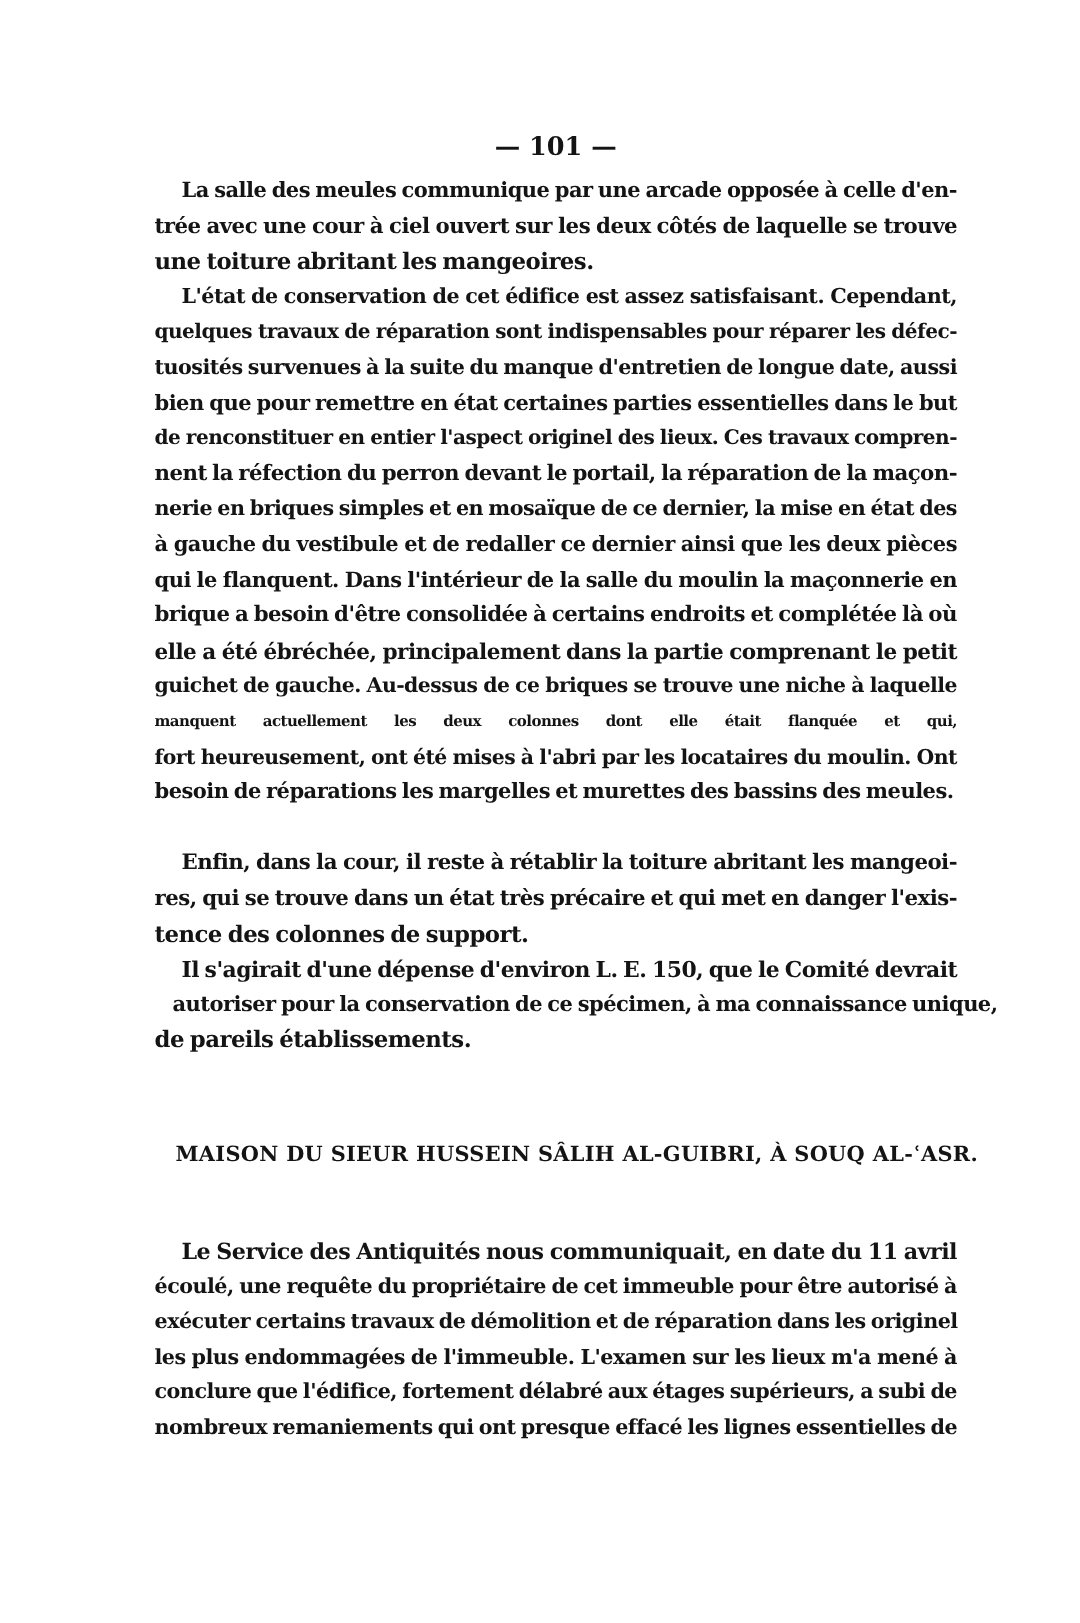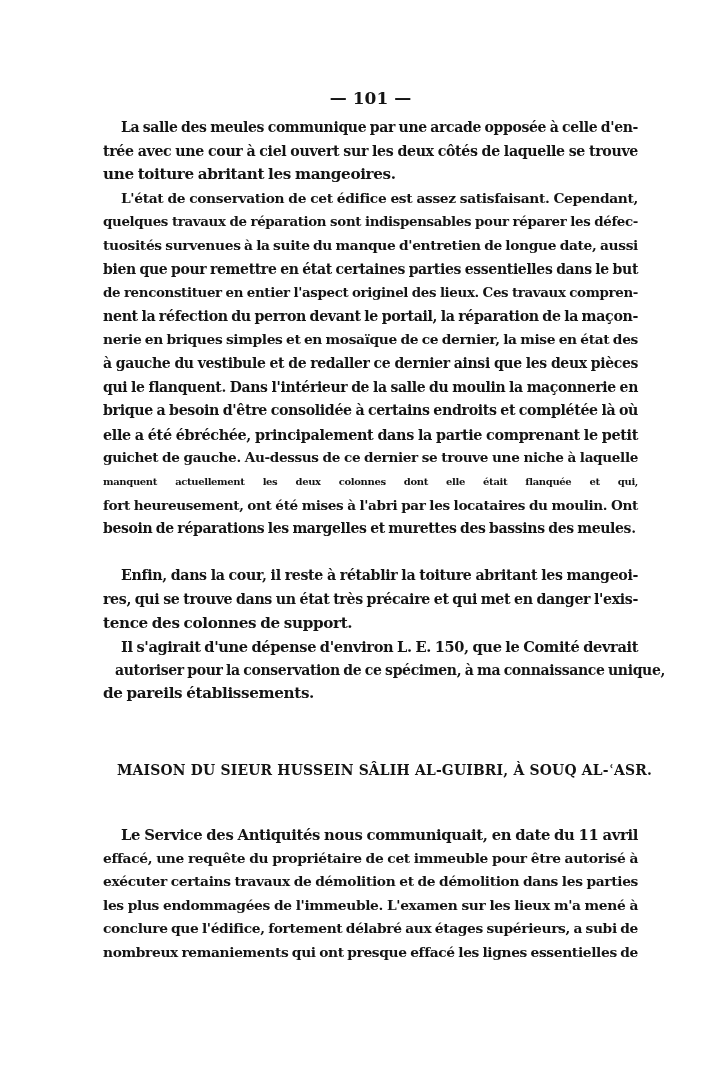--- a/index.html
+++ b/index.html
@@ -46,21 +46,21 @@
     <span class="line" style="font-size: 13.4px;">quelques travaux de réparation sont indispensables pour réparer les défec-</span>
     <span class="line" style="font-size: 13.8px;">tuosités survenues à la suite du manque d'entretien de longue date, aussi</span>
     <span class="line" style="font-size: 14px;">bien que pour remettre en état certaines parties essentielles dans le but</span>
     <span class="line" style="font-size: 13.4px;">de renconstituer en entier l'aspect originel des lieux. Ces travaux compren-</span>
     <span class="line" style="font-size: 14.2px;">nent la réfection du perron devant le portail, la réparation de la maçon-</span>
     <span class="line" style="font-size: 13.8px;">nerie en briques simples et en mosaïque de ce dernier, la mise en état des</span>
     <span class="line" style="font-size: 14px;">à gauche du vestibule et de redaller ce dernier ainsi que les deux pièces</span>
     <span class="line" style="font-size: 14px;">qui le flanquent. Dans l'intérieur de la salle du moulin la maçonnerie en</span>
     <span class="line" style="font-size: 14.2px;">brique a besoin d'être consolidée à certains endroits et complétée là où</span>
     <span class="line" style="font-size: 14.4px;">elle a été ébréchée, principalement dans la partie comprenant le petit</span>
-    <span class="line" style="font-size: 13.6px;">guichet de gauche. Au-dessus de ce dernier se trouve une niche à laquelle</span>
+    <span class="line" style="font-size: 13.6px;">guichet de gauche. Au-dessus de ce briques se trouve une niche à laquelle</span>
     <span class="line" style="font-size: 10px;">manquent actuellement les deux colonnes dont elle était flanquée et qui,</span>
     <span class="line" style="font-size: 13.6px;">fort heureusement, ont été mises à l'abri par les locataires du moulin. Ont</span>
     <span class="line last" style="font-size: 14px;">besoin de réparations les margelles et murettes des bassins des meules.</span>
   </div>
 
   <div class="block" style="top:564.4px;">
     <span class="line indent" style="font-size: 14.2px;">Enfin, dans la cour, il reste à rétablir la toiture abritant les mangeoi-</span>
     <span class="line" style="font-size: 14.2px;">res, qui se trouve dans un état très précaire et qui met en danger l'exis-</span>
     <span class="line last">tence des colonnes de support.</span>
   </div>
@@ -68,19 +68,19 @@
   <div class="block" style="top:635.2px;">
     <span class="line indent" style="font-size: 14.6px;">Il s'agirait d'une dépense d'environ L. E. 150, que le Comité devrait</span>
     <span class="line" style="font-size: 14px; margin-left: 12px;">autoriser pour la conservation de ce spécimen, à ma connaissance unique,</span>
     <span class="line last">de pareils établissements.</span>
   </div>
 
   <div class="heading" style="font-size: 13.9px;">MAISON DU SIEUR HUSSEIN SÂLIH AL-GUIBRI, À SOUQ AL-ʿASR.</div>
 
   <div class="block" style="top:823px;">
     <span class="line indent" style="font-size: 14.8px;">Le Service des Antiquités nous communiquait, en date du 11 avril</span>
-    <span class="line" style="font-size: 13.8px;">effacé, une requête du propriétaire de cet immeuble pour être autorisé à</span>
-    <span class="line" style="font-size: 13.8px;">exécuter certains travaux de démolition et de démolition dans les parties</span>
+    <span class="line" style="font-size: 13.8px;">écoulé, une requête du propriétaire de cet immeuble pour être autorisé à</span>
+    <span class="line" style="font-size: 13.8px;">exécuter certains travaux de démolition et de réparation dans les originel</span>
     <span class="line" style="font-size: 13.8px;">les plus endommagées de l'immeuble. L'examen sur les lieux m'a mené à</span>
     <span class="line" style="font-size: 13.8px;">conclure que l'édifice, fortement délabré aux étages supérieurs, a subi de</span>
     <span class="line" style="font-size: 13.8px;">nombreux remaniements qui ont presque effacé les lignes essentielles de</span>
   </div>
 </div>
 
 </body></html>

